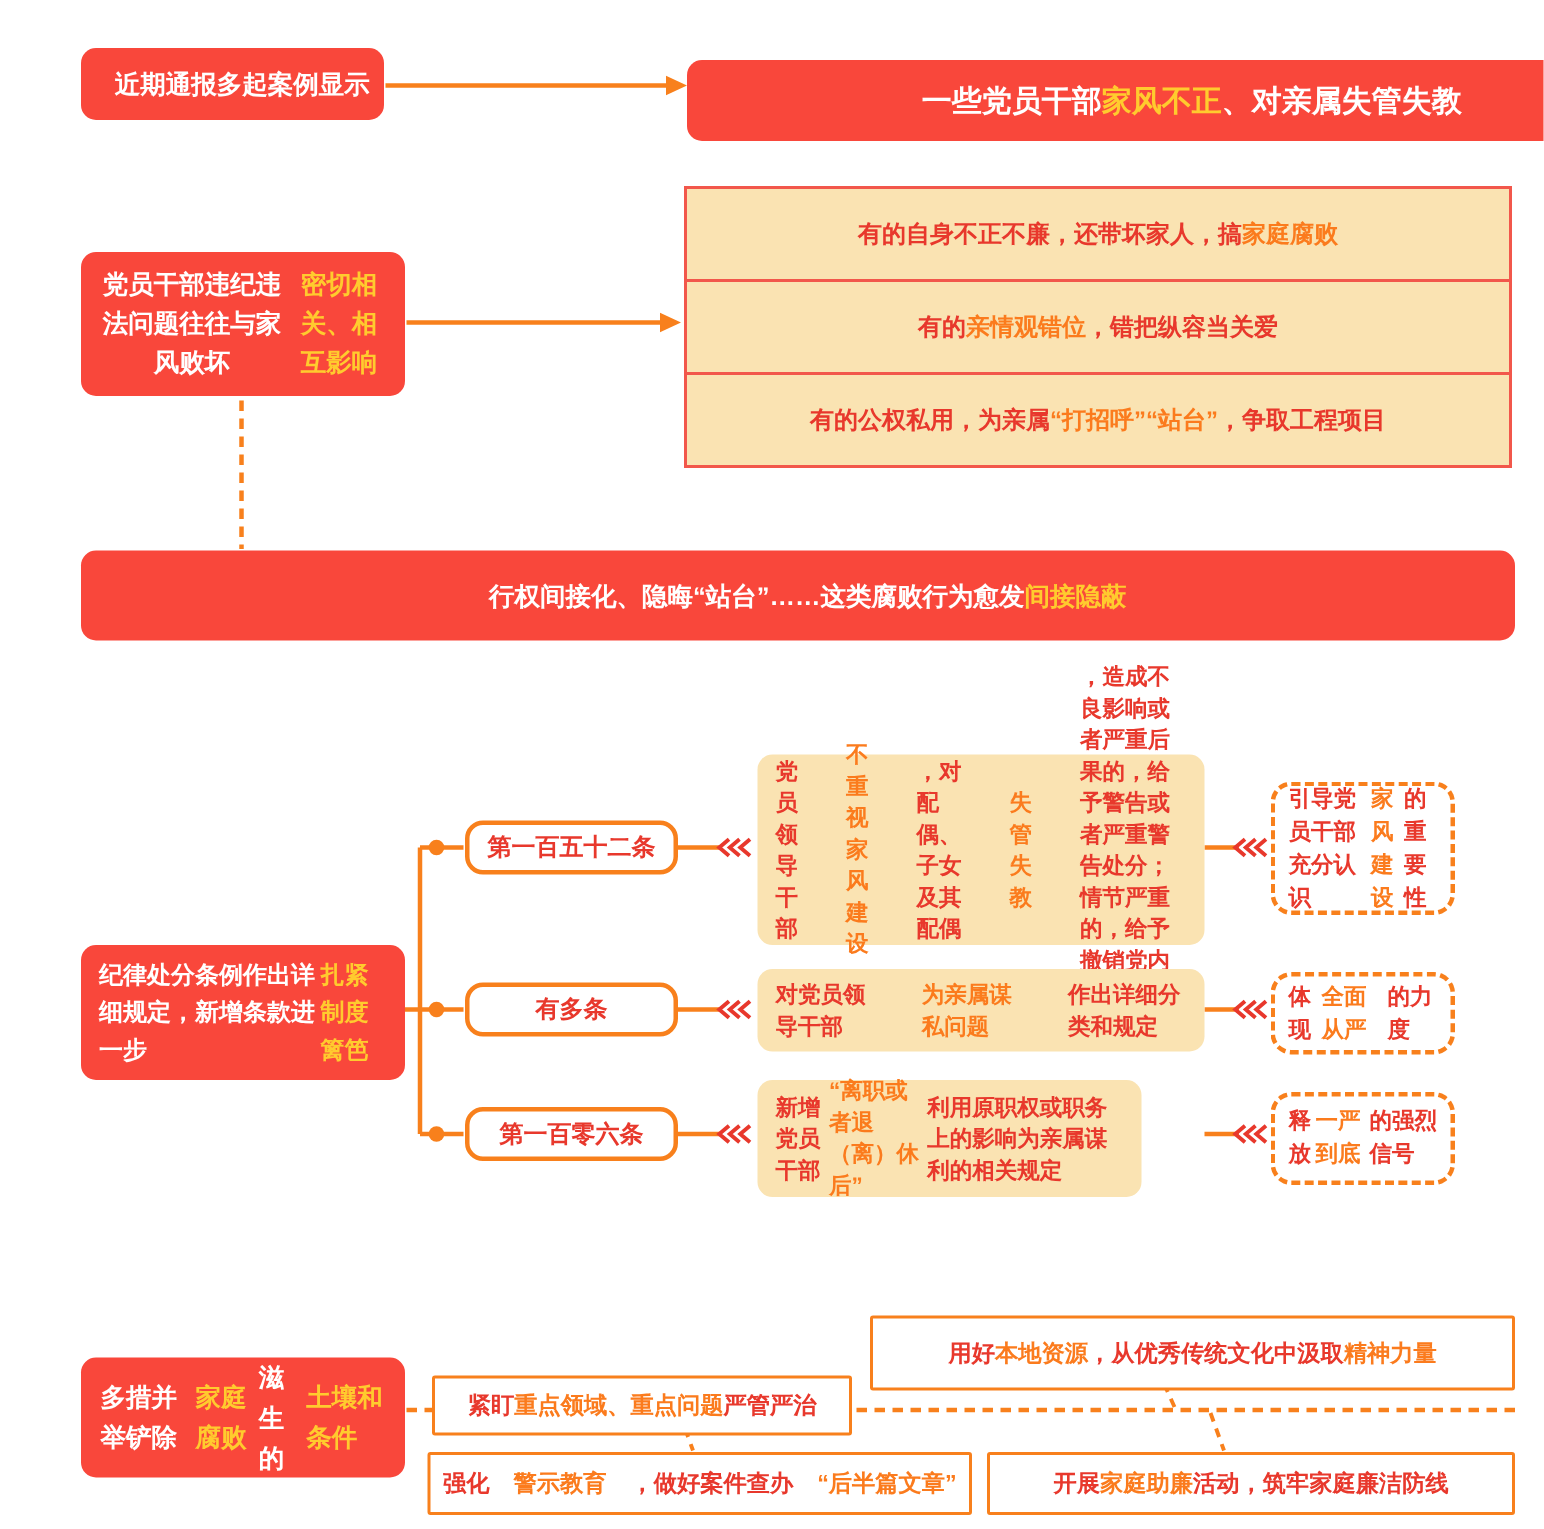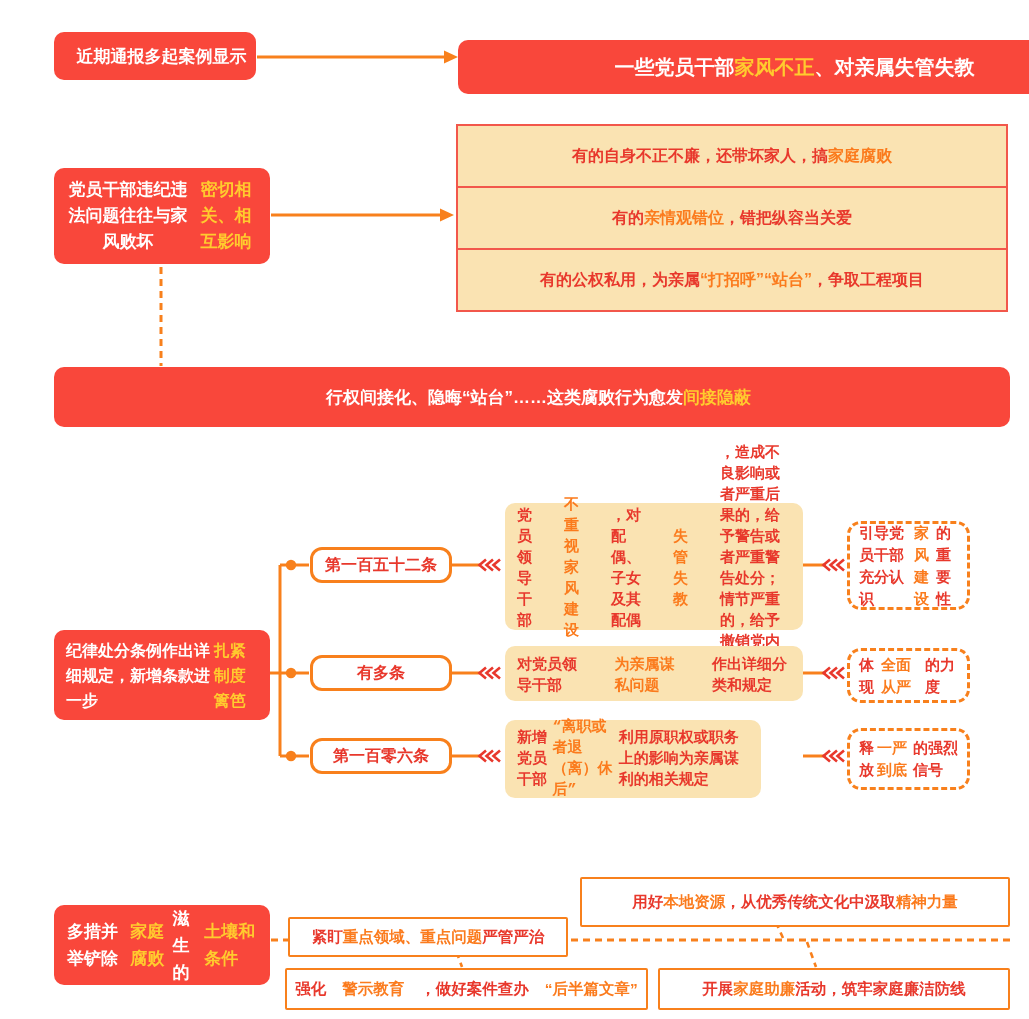--- a/index.html
+++ b/index.html
@@ -40,21 +40,21 @@
   .glabel{position:absolute;z-index:1;background:#fff;border:3px solid var(--orange);border-radius:12px;
         display:flex;align-items:center;justify-content:center;font-weight:bold;font-size:16px;color:var(--red-text);}
   .g1{left:310px;top:547px;width:142px;height:36px;font-family:Liberation Serif, serif;}
   .g2{left:310px;top:655px;width:142px;height:36px;}
   .g3{left:310px;top:738px;width:142px;height:36px;}
   .hbox{position:absolute;z-index:1;background:var(--cream);border-radius:10px;
         display:flex;align-items:center;font-weight:bold;font-size:15px;line-height:21px;
         color:var(--red-text);text-align:left;padding:4px 12px;}
   .h1{left:505px;top:503px;width:298px;height:127px;gap:32px;}
   .h2{left:505px;top:646px;width:298px;height:55px;gap:36px;}
-  .h3{left:505px;top:720px;width:256px;height:78px;font-family:Liberation Mono, monospace;}
+  .h3{left:505px;top:720px;width:256px;height:78px;}
   .ibox{position:absolute;z-index:1;background:#fff;border:3px dashed var(--orange);border-radius:14px;
         display:flex;align-items:center;font-weight:bold;font-size:15px;line-height:22px;
         color:var(--red-text);text-align:left;padding:4px 9px;}
   .i1{left:847px;top:521px;width:123px;height:89px;}
   .i2{left:847px;top:648px;width:123px;height:55px;}
   .i3{left:847px;top:728px;width:123px;height:62px;}
   .boxJ{left:54px;top:905px;width:216px;height:80px;font-size:17px;line-height:27px;
         text-align:left;justify-content:flex-start;padding:4px 13px;}
   .kbox{position:absolute;z-index:1;background:#fff;border:2.5px solid var(--orange);border-radius:2px;
         display:flex;align-items:center;justify-content:center;font-weight:bold;font-size:15.5px;

